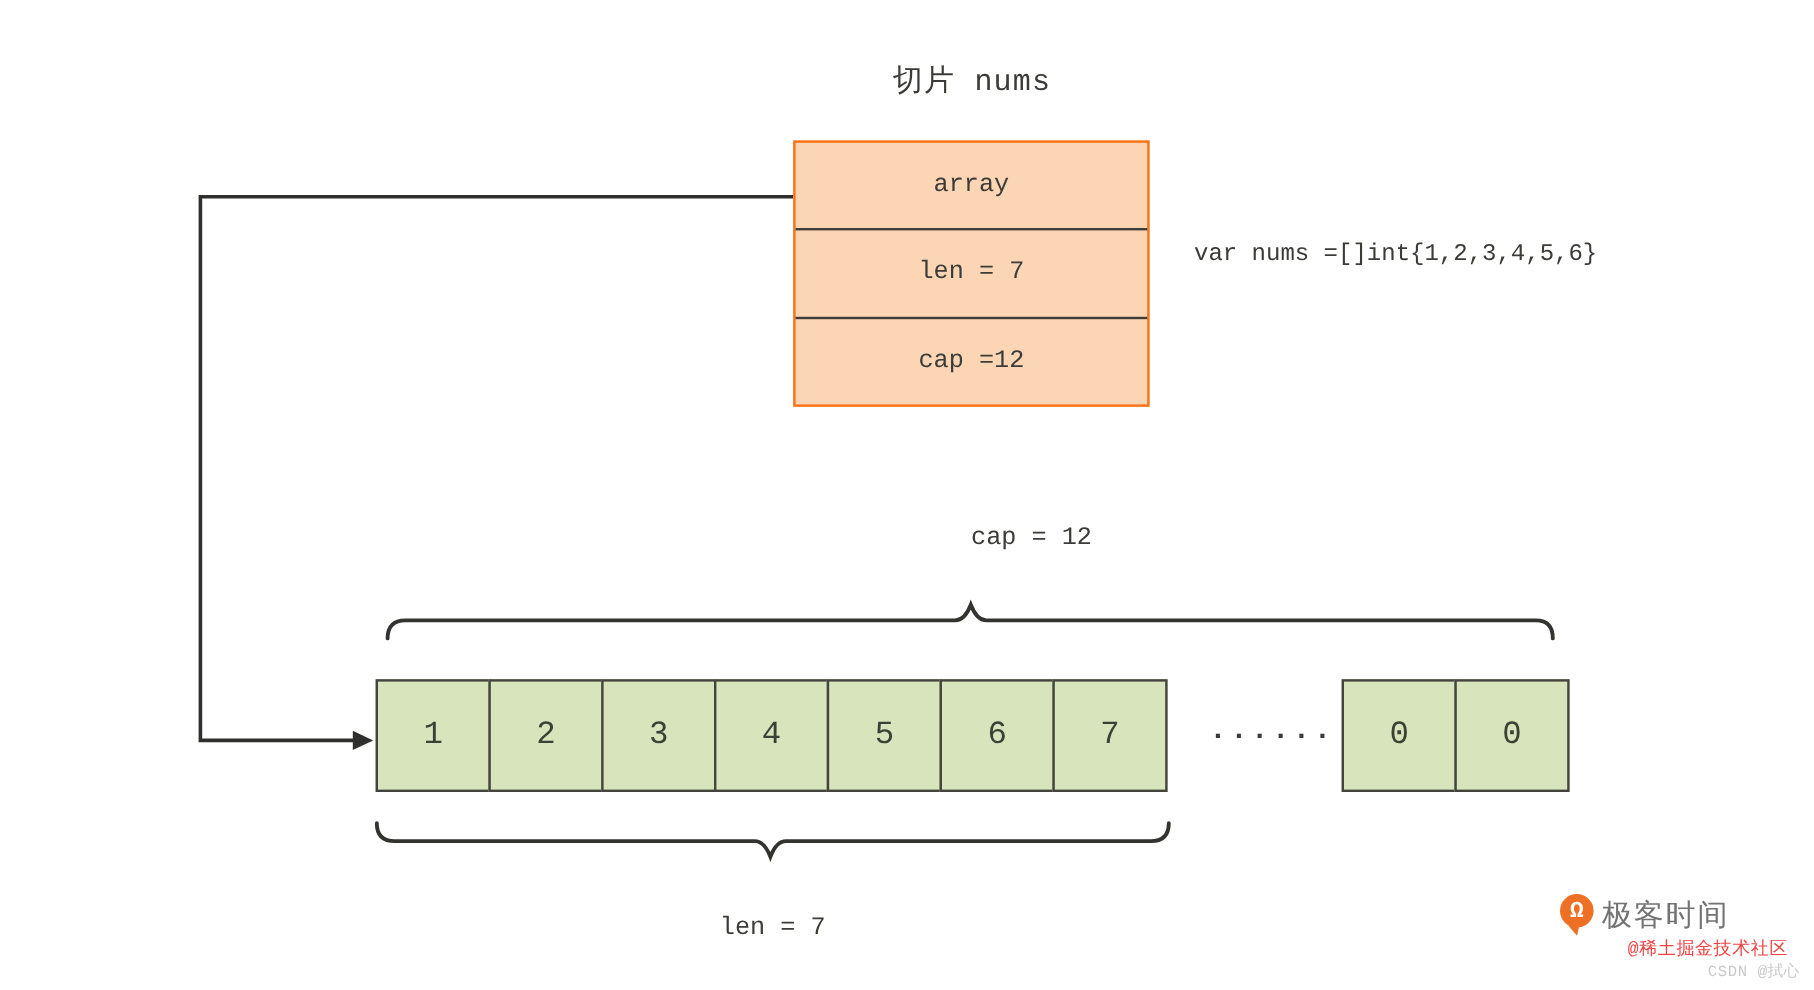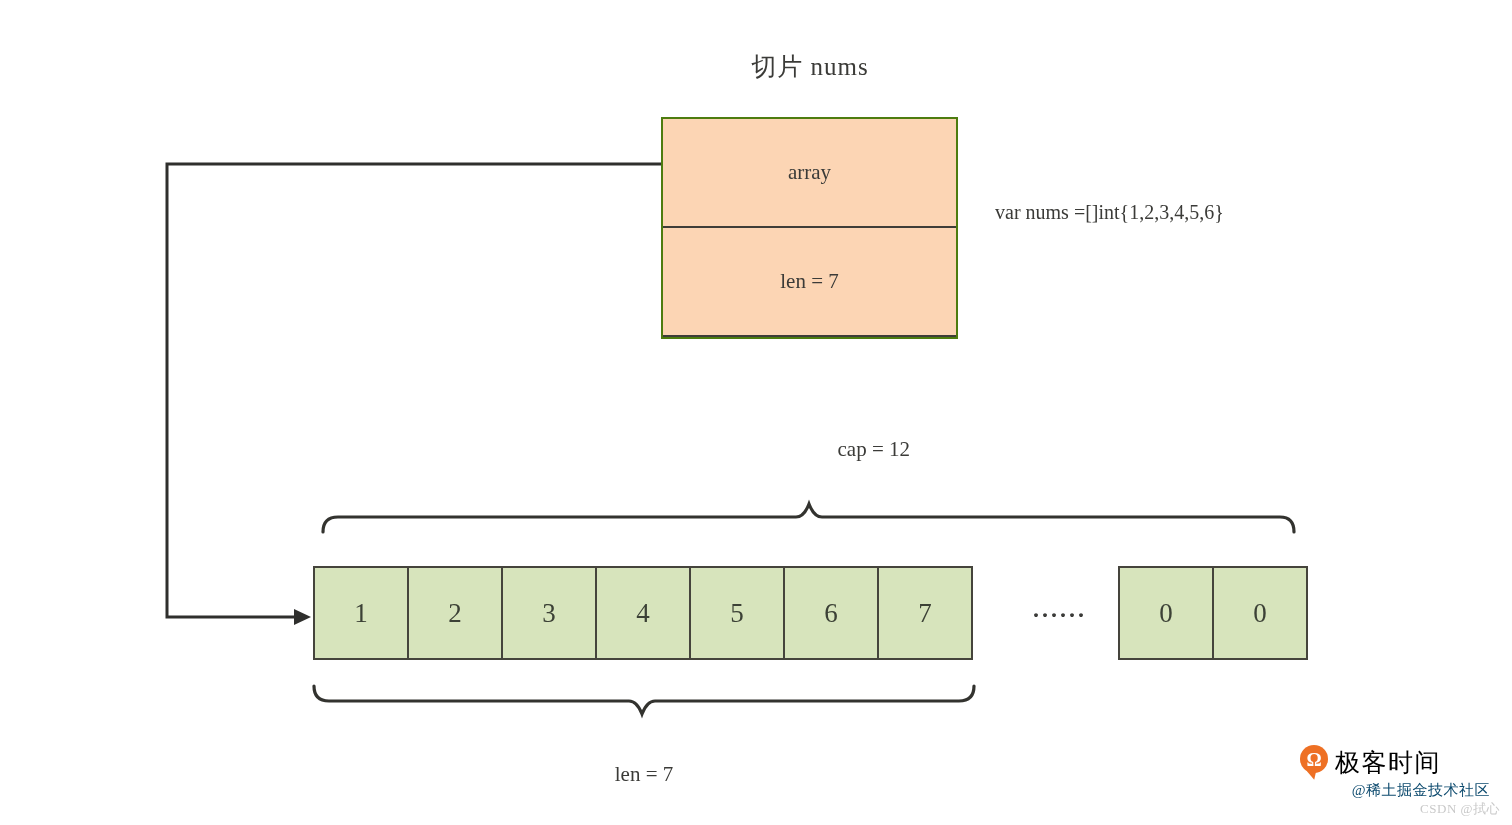--- a/index.html
+++ b/index.html
@@ -1,26 +1,26 @@
 <!DOCTYPE html>
 <html><head>
 <meta charset="utf-8">
 <style>
   html,body{margin:0;padding:0;background:#ffffff;}
   .canvas{
     position:relative;width:1512px;height:825px;background:#ffffff;overflow:hidden;
-    font-family:Liberation Serif, serif;color:#3b3b38;
+    font-family:Liberation Mono, monospace;color:#3b3b38;
   }
   .overlay{position:absolute;left:0;top:0;width:1512px;height:825px;pointer-events:none;}
 
   .title{position:absolute;left:610px;top:50px;width:400px;text-align:center;
     font-size:25px;letter-spacing:1px;}
 
   .struct-box{position:absolute;left:661px;top:117px;width:297px;height:222px;
-    background:#fcd5b4;border:2px solid #4d7c0f;box-sizing:border-box;
+    background:#fcd5b4;border:2px solid #f97316;box-sizing:border-box;
     display:flex;flex-direction:column;}
   .struct-row{flex:1;display:flex;align-items:center;justify-content:center;
     font-size:21px;}
   .struct-row.divided{border-bottom:2px solid #3e3d38;}
 
   .code{position:absolute;left:995px;top:195px;width:350px;text-align:left;
     font-size:20px;line-height:35px;}
 
   .cap-label{position:absolute;left:710px;top:437px;width:200px;text-align:right;font-size:21px;}
   .len-label{position:absolute;left:544px;top:762px;width:200px;text-align:center;font-size:21px;}
@@ -37,41 +37,42 @@
     font-size:24px;font-weight:700;letter-spacing:3px;color:#3b3b38;}
 
   .watermark-logo{position:absolute;left:1300px;top:745px;width:30px;height:38px;}
   .logo-circle{position:absolute;left:0;top:0;width:28px;height:28px;border-radius:50%;
     background:#ee7024;display:flex;align-items:center;justify-content:center;}
   .logo-glyph{color:#ffffff;font-size:19px;font-weight:700;line-height:1;margin-top:1px;}
   .logo-tail{position:absolute;left:8px;top:25px;width:0;height:0;
     border-left:5px solid transparent;border-right:5px solid transparent;
     border-top:10px solid #ee7024;transform:rotate(-14deg);}
   .brand{position:absolute;left:1335px;top:746px;font-size:25px;font-weight:500;
-    letter-spacing:1.5px;color:#000000;}
-  .wm-line1{position:absolute;right:22px;top:781px;font-size:15px;color:#0c4a6e;letter-spacing:0.5px;}
+    letter-spacing:1.5px;color:#737373;}
+  .wm-line1{position:absolute;right:22px;top:781px;font-size:15px;color:#ef4444;letter-spacing:0.5px;}
   .wm-line2{position:absolute;right:12px;top:800px;font-size:13px;color:#c9c9c9;letter-spacing:0.5px;}
 </style>
 </head>
 <body>
 
 <div class="canvas">
 
   <svg class="overlay" viewBox="0 0 1512 825" xmlns="http://www.w3.org/2000/svg">
     <path d="M 661 164 L 167 164 L 167 617 L 297 617" fill="none" stroke="#2f2f2d" stroke-width="3"></path>
     <polygon points="311,617 294,609 294,625" fill="#2f2f2d"></polygon>
     <path d="M 323 532 Q 323 517 338 517 L 796 517 Q 804 517 809 504 Q 814 517 822 517 L 1280 517 Q 1294 517 1294 532" fill="none" stroke="#33332f" stroke-width="3.2" stroke-linecap="round"></path>
     <path d="M 314 686 Q 314 701 329 701 L 629 701 Q 637 701 642 714 Q 647 701 655 701 L 959 701 Q 974 701 974 686" fill="none" stroke="#33332f" stroke-width="3.2" stroke-linecap="round"></path>
   </svg>
 
   <div class="title">切片 nums</div>
 
   <div class="struct-box">
     <div class="struct-row divided">array</div>
     <div class="struct-row divided">len = 7</div>
+    <div class="struct-row">cap =12</div>
   </div>
 
   <div class="code">
     <div>var nums =[]int{1,2,3,4,5,6}</div>
   </div>
 
   <div class="cap-label">cap = 12</div>
 
   <div class="cells">
     <div class="cell">1</div>

